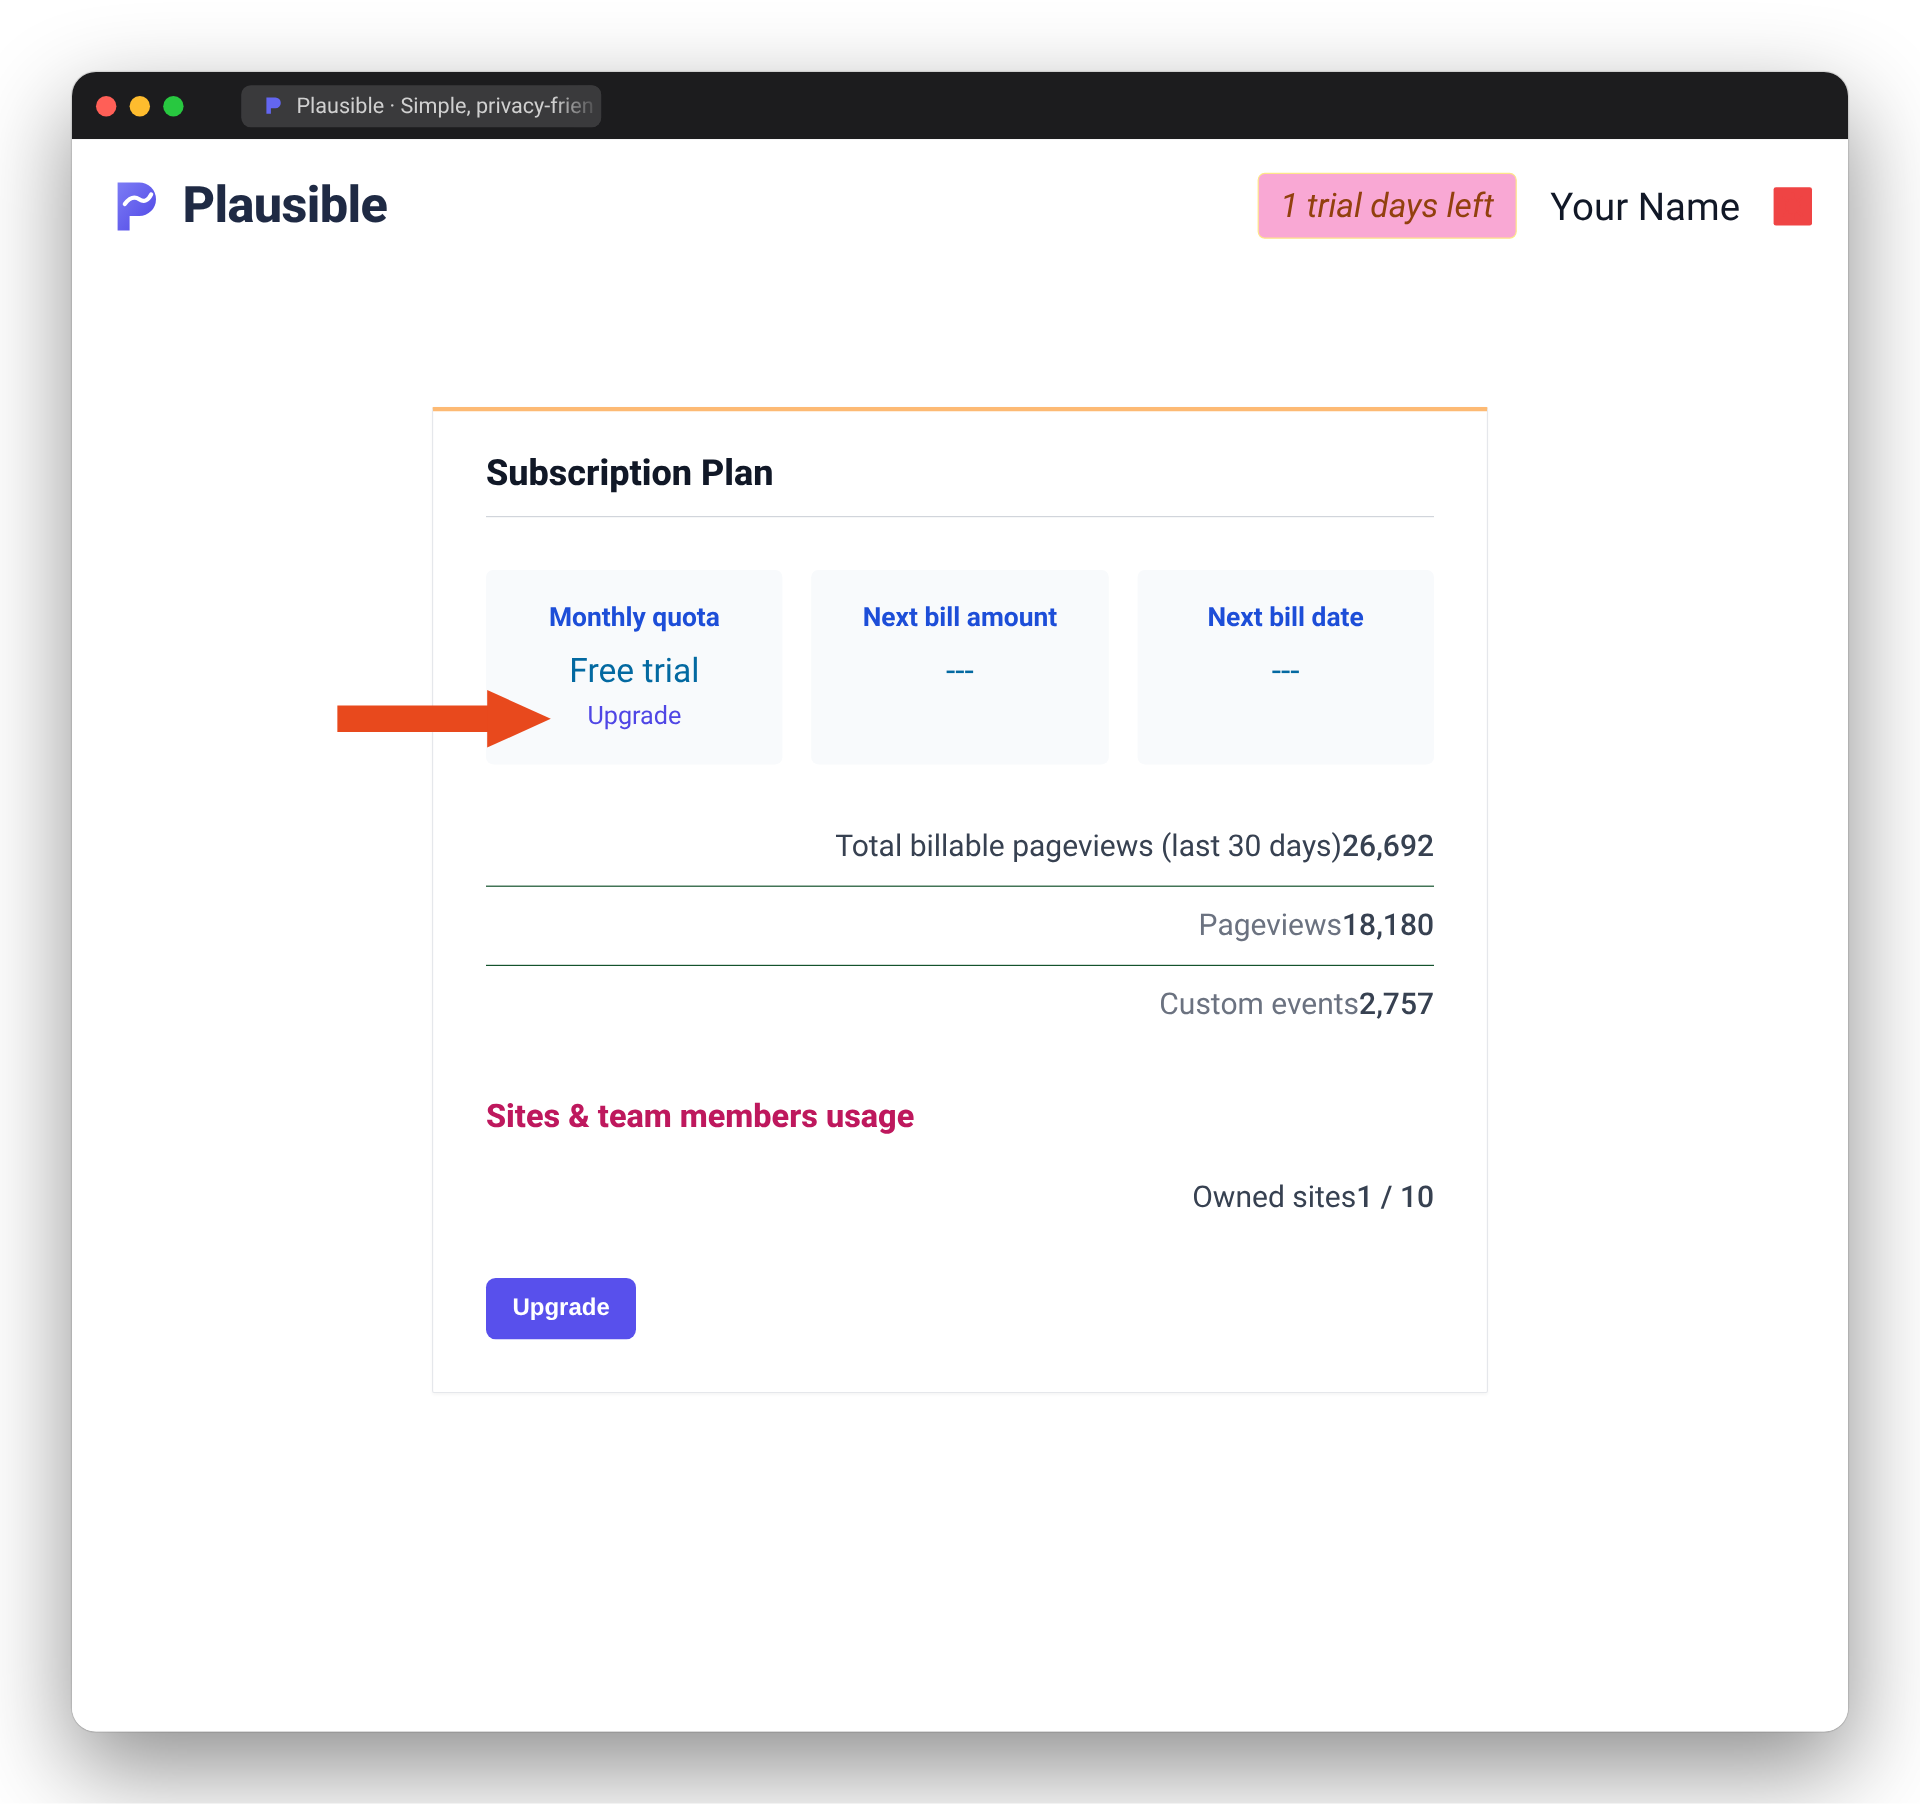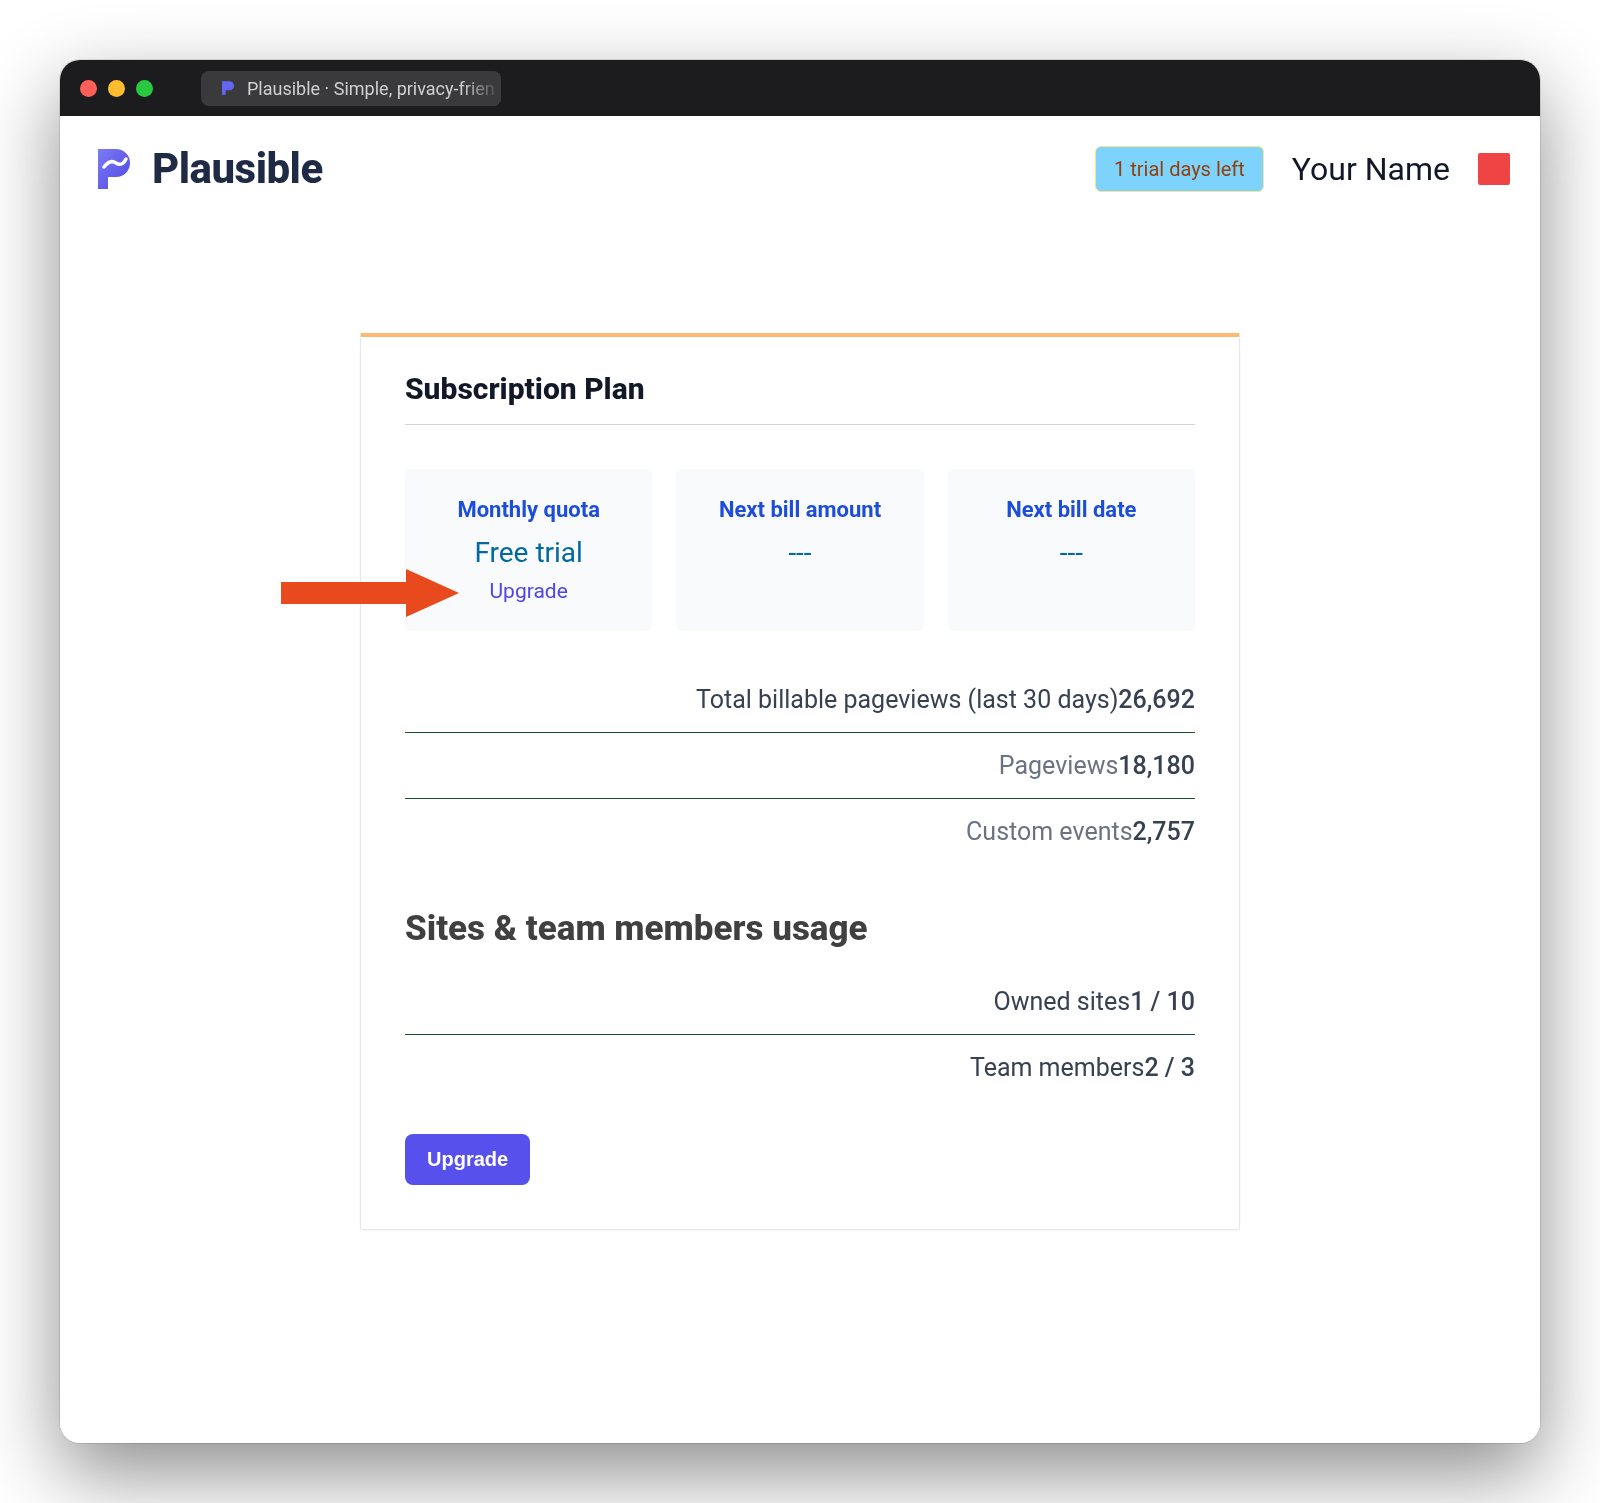--- a/index.html
+++ b/index.html
@@ -53,22 +53,22 @@
     position: relative;
   }
   .topbar {
     display: flex; align-items: center; justify-content: space-between;
     padding: 28px 30px 10px 30px;
   }
   .brand { display:flex; align-items:center; gap:14px; }
   .brand-name { font-size: 42px; font-weight: 800; color:#1f2a44; letter-spacing:-0.5px;}
   .top-right { display:flex; align-items:center; gap:28px; }
   .trial-badge {
-    background:#7dd3fc; border:1px solid #fde68a; color:#92400e;
-    padding:10px 18px; border-radius:6px; font-size:20px;
+    background:#f9a8d4; border:1px solid #fde68a; color:#92400e;
+    padding:10px 18px; border-radius:6px; font-size:28px;font-style:italic;
   }
   .user-name { font-size:32px; color:#111827; }
   .avatar {
     width:32px; height:32px;
     background:#ef4444; border-radius:2px;
     display:flex; align-items:center; justify-content:center;
   }
   .card-wrap { display:flex; justify-content:center; padding-top:130px; position:relative;}
   .card {
     width: 880px;
@@ -87,21 +87,21 @@
   }
   .tile-label { font-size:22px; font-weight:700; color:#1d4ed8; margin-bottom:14px; }
   .tile-value { font-size:28px; color:#0369a1; }
   .tile-link { display:block; margin-top:10px; font-size:21px; color:#4f46e5; text-decoration:none; }
   .row { display:flex; justify-content:flex-end; padding:18px 0; font-size:25px; }
   .row + .row { border-top:1px solid #14532d; }
   .row.indent { padding-left:28px; color:#6b7280; }
   .row .label { color: inherit; }
   .row.top { color:#374151; }
   .row .value { color:#374151; font-weight:500; }
-  .subheader { font-size:35px; font-weight:800; color:#404040; margin:44px 0 20px 0; }
+  .subheader { font-size:27px; font-weight:800; color:#be185d; margin:44px 0 20px 0; }
   .btn-primary {
     margin-top:34px;
     background:#5850ec; color:#fff; border:none;
     padding:14px 22px; font-size:20px; border-radius:8px;
     font-weight:600; cursor:pointer;
   }
   .arrow-annot {
     position:absolute; left:-80px; top:226px;
     color:#e8491d;
   }
@@ -194,22 +194,18 @@
           <span class="label">Custom events</span>
           <span class="value">2,757</span>
         </div>
 
         <div class="subheader">Sites &amp; team members usage</div>
 
         <div class="row top">
           <span class="label">Owned sites</span>
           <span class="value">1 / 10</span>
         </div>
-        <div class="row top">
-          <span class="label">Team members</span>
-          <span class="value">2 / 3</span>
-        </div>
 
         <button class="btn-primary">Upgrade</button>
       </div>
     </div>
   </div>
 </div>
 
 </body></html>

